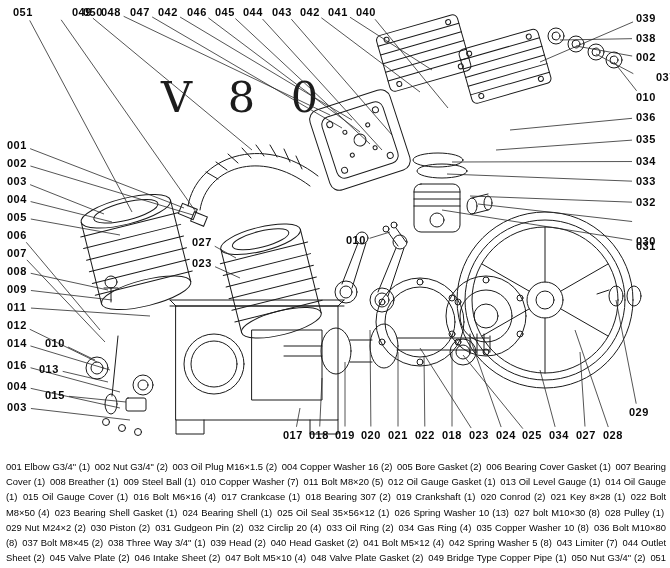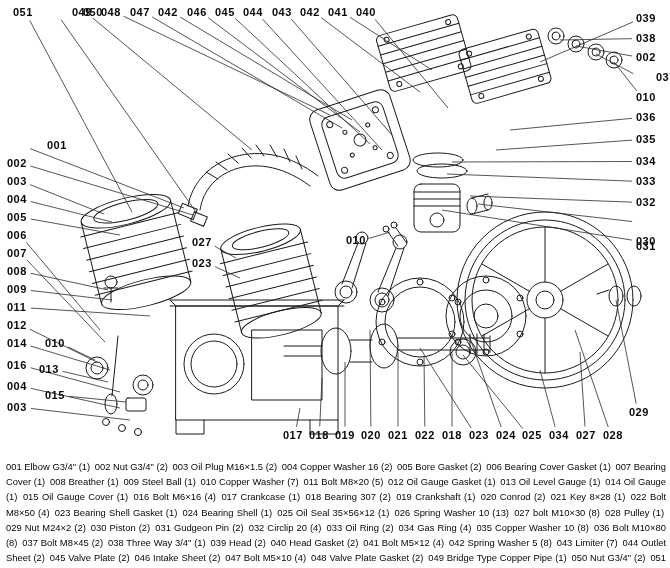--- a/index.html
+++ b/index.html
@@ -214,20 +214,21 @@
         <circle cx="138" cy="432" r="3.5"></circle>
       </g>
 
       <g>
         <path d="M104,288 h14 M111,288 v14"></path>
         <circle cx="111" cy="282" r="6"></circle>
       </g>
     </g>
   </svg>
 
+  <div class="title">V 8 0</div>
 
   <svg id="leader-lines" class="layer" width="670" height="568" viewBox="0 0 670 568" stroke="#2a2a2a" stroke-width="0.8">
       <line x1="29.71255765575055" y1="20.39803228761475" x2="132" y2="212"></line>
       <line x1="61.156207210637525" y1="19.814920103246592" x2="196" y2="212"></line>
       <line x1="92.88515500833577" y1="18.15982324488047" x2="252" y2="150"></line>
       <line x1="123.67989966005757" y1="16.315136150164093" x2="330" y2="115"></line>
       <line x1="152.15355229338132" y1="16.967332959324576" x2="342" y2="128"></line>
       <line x1="180.08813631161743" y1="17.040090016106312" x2="352" y2="120"></line>
       <line x1="208.29077093153631" y1="17.821307684867353" x2="360" y2="132"></line>
       <line x1="235.37048031930016" y1="18.54604111226194" x2="370" y2="144"></line>
@@ -305,21 +306,21 @@
       <div class="callout" style="left: 636px; top: 71px; padding-left: 20px;">037</div>
       <div class="callout" style="left: 636px; top: 91px;">010</div>
       <div class="callout" style="left: 636px; top: 111px;">036</div>
       <div class="callout" style="left: 636px; top: 133px;">035</div>
       <div class="callout" style="left: 636px; top: 155px;">034</div>
       <div class="callout" style="left: 636px; top: 175px;">033</div>
       <div class="callout" style="left: 636px; top: 196px;">032</div>
       <div class="callout" style="left: 636px; top: 224px; margin-top: 16px;">031</div>
       <div class="callout" style="left: 636px; top: 235px;">030</div>
       <div class="callout" style="left: 629px; top: 406px;">029</div>
-      <div class="callout" style="left: 7px; top: 139px; margin-left: 40px;">001</div>
+      <div class="callout" style="left: 7px; top: 139px;">001</div>
       <div class="callout" style="left: 7px; top: 157px;">002</div>
       <div class="callout" style="left: 7px; top: 175px;">003</div>
       <div class="callout" style="left: 7px; top: 193px;">004</div>
       <div class="callout" style="left: 7px; top: 211px;">005</div>
       <div class="callout" style="left: 7px; top: 229px; text-align: center;">006</div>
       <div class="callout" style="left: 7px; top: 247px;">007</div>
       <div class="callout" style="left: 7px; top: 265px;">008</div>
       <div class="callout" style="left: 7px; top: 283px;">009</div>
       <div class="callout" style="left: 7px; top: 301px;">011</div>
       <div class="callout" style="left: 7px; top: 319px;">012</div>

